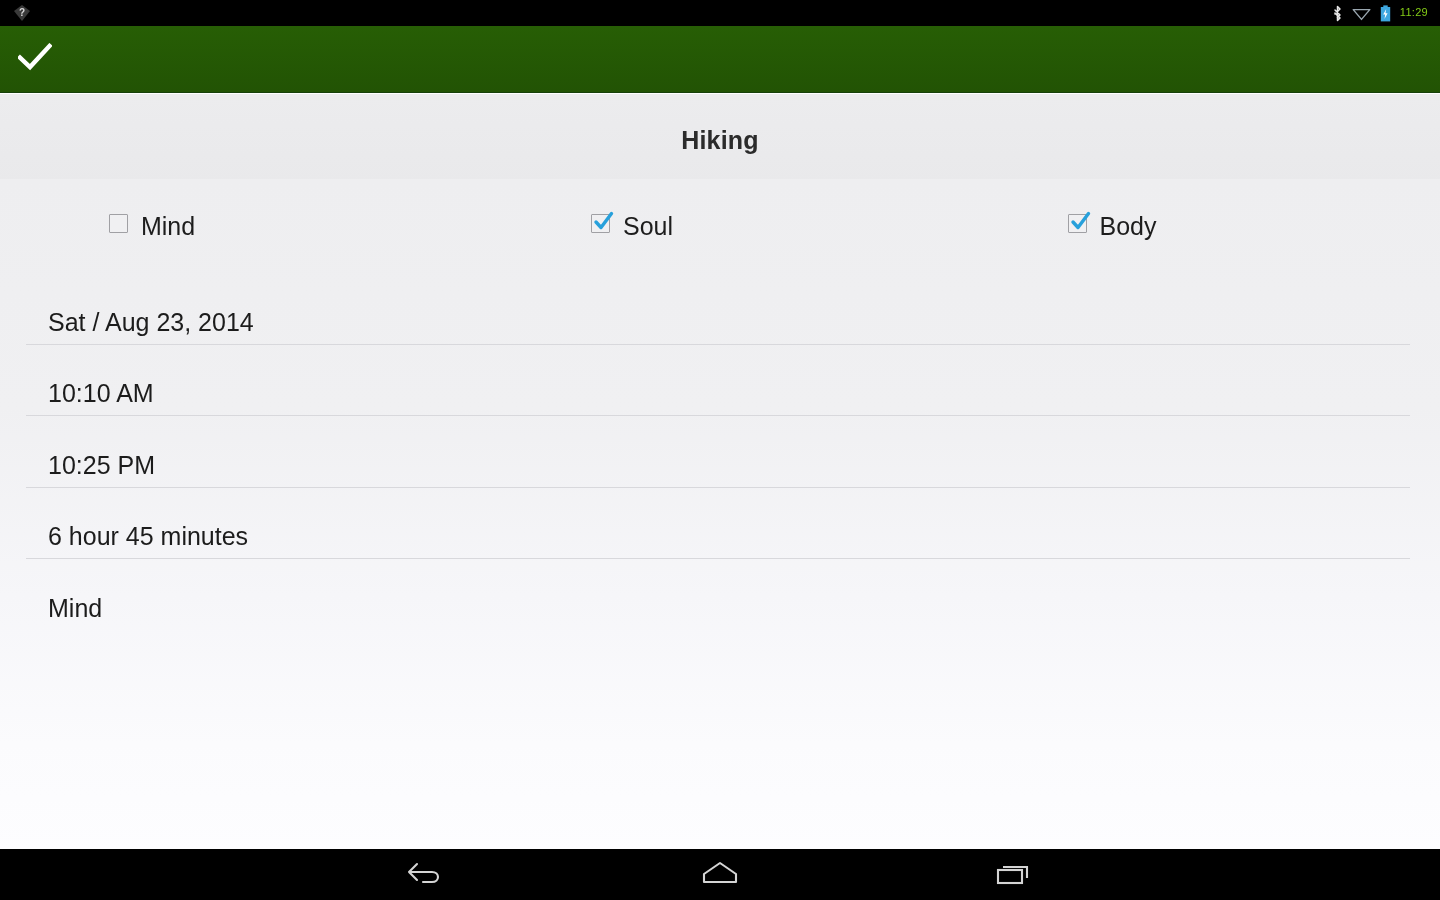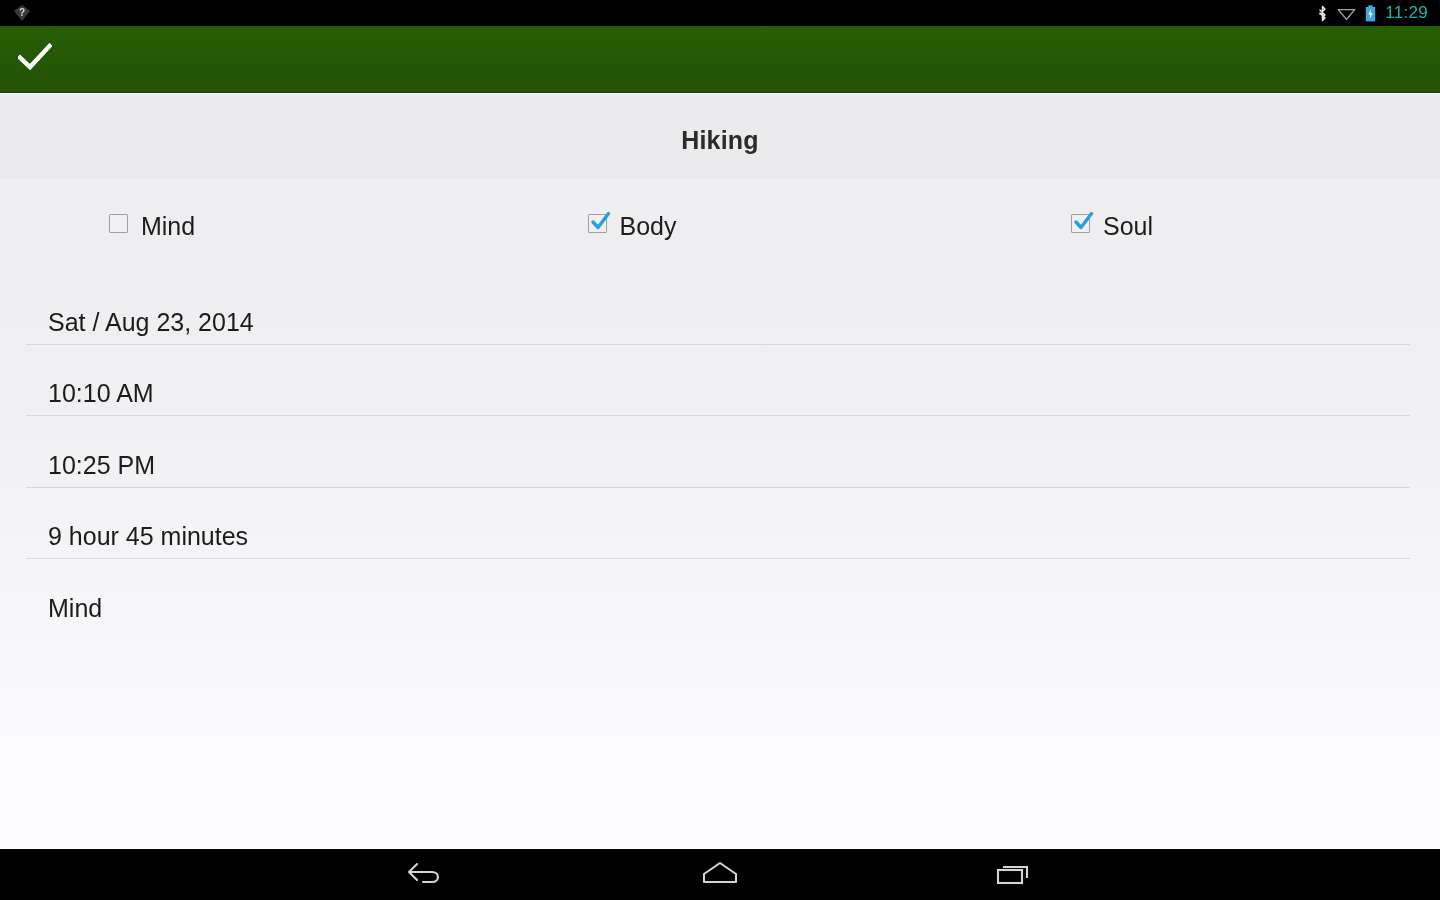--- a/index.html
+++ b/index.html
@@ -41,22 +41,22 @@
     display: flex;
     align-items: center;
     gap: 9px;
   }
   .notif-icon {
     width: 20px; height: 20px;
     display: block;
   }
   .sb-icon { display: block; }
   .status-time {
-    color: #14b8a6;
-    font-size: 17px;
+    color: #84cc16;
+    font-size: 11px;
     letter-spacing: .3px;
     font-family: "Liberation Sans", sans-serif;
     line-height: 1;
     padding-bottom: 1px;
   }
 
   
   .action-bar {
     position: absolute;
     top: 26px; left: 0;
@@ -256,65 +256,65 @@
 
     <div class="checkbox-row">
 
       <div class="cb-cell">
         <div class="cb-inner">
           <span class="cb-box">
             <span class="sq"></span>
 
           </span>
           <span class="cb-label">Mind</span>
+        </div>
+      </div>
+
+      <div class="cb-cell">
+        <div class="cb-inner">
+          <span class="cb-box checked">
+            <span class="sq"></span>
+            <span class="tick">
+              <svg width="22" height="22" viewBox="0 0 22 22">
+                <path d="M4 12 L9 17.5 L19.5 3.5" fill="none" stroke="#27a0db" stroke-width="3.4" stroke-linecap="round" stroke-linejoin="round"></path>
+              </svg>
+            </span>
+          </span>
+          <span class="cb-label">Soul</span>
         </div>
       </div>
 
       <div class="cb-cell">
         <div class="cb-inner">
           <span class="cb-box checked">
             <span class="sq"></span>
             <span class="tick">
               <svg width="22" height="22" viewBox="0 0 22 22">
                 <path d="M4 12 L9 17.5 L19.5 3.5" fill="none" stroke="#27a0db" stroke-width="3.4" stroke-linecap="round" stroke-linejoin="round"></path>
               </svg>
             </span>
           </span>
           <span class="cb-label">Body</span>
         </div>
       </div>
 
-      <div class="cb-cell">
-        <div class="cb-inner">
-          <span class="cb-box checked">
-            <span class="sq"></span>
-            <span class="tick">
-              <svg width="22" height="22" viewBox="0 0 22 22">
-                <path d="M4 12 L9 17.5 L19.5 3.5" fill="none" stroke="#27a0db" stroke-width="3.4" stroke-linecap="round" stroke-linejoin="round"></path>
-              </svg>
-            </span>
-          </span>
-          <span class="cb-label">Soul</span>
-        </div>
-      </div>
-
     </div>
 
     <div class="list">
       <div class="list-row divider">
         <span class="row-text">Sat / Aug 23, 2014</span>
       </div>
       <div class="list-row divider">
         <span class="row-text">10:10 AM</span>
       </div>
       <div class="list-row divider">
         <span class="row-text">10:25 PM</span>
       </div>
       <div class="list-row divider">
-        <span class="row-text">9 hour 45 minutes</span>
+        <span class="row-text">6 hour 45 minutes</span>
       </div>
       <div class="list-row">
         <span class="row-text">Mind</span>
       </div>
     </div>
 
   </div>
 
   <div class="nav-bar">
     <div class="nav-btn">

